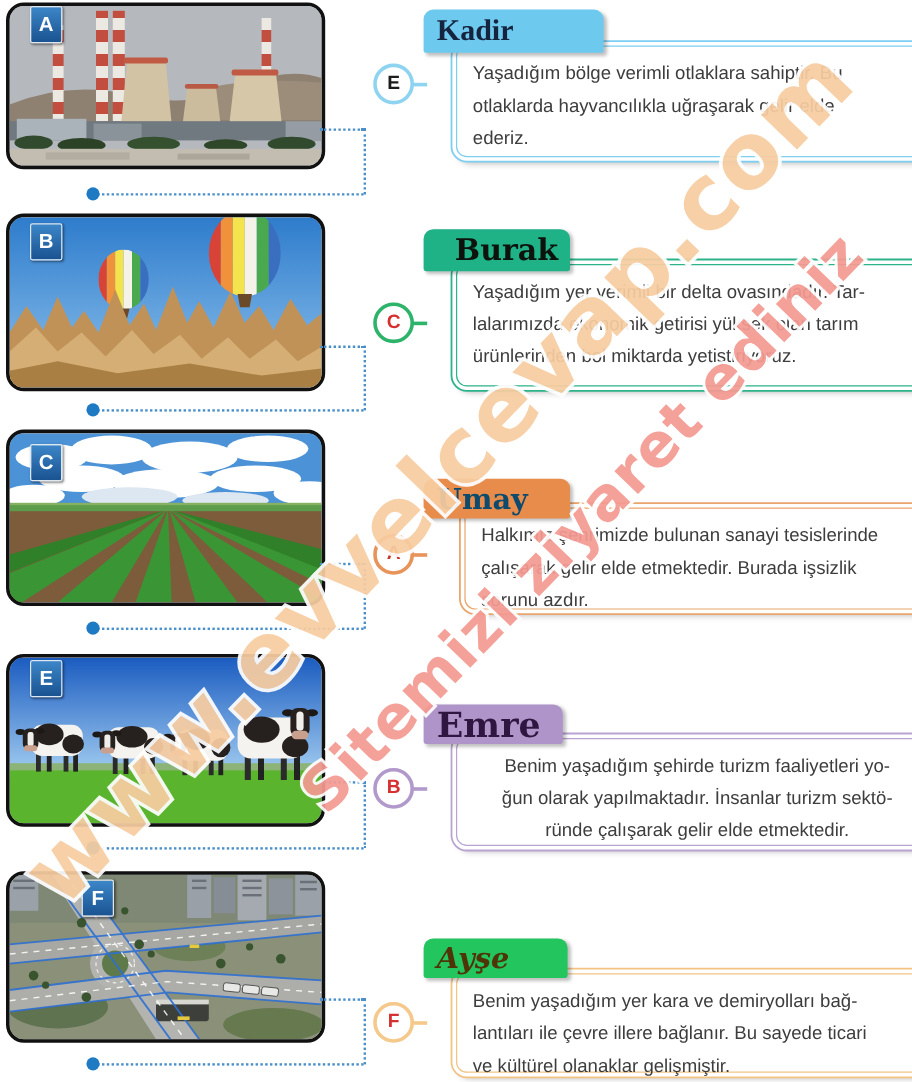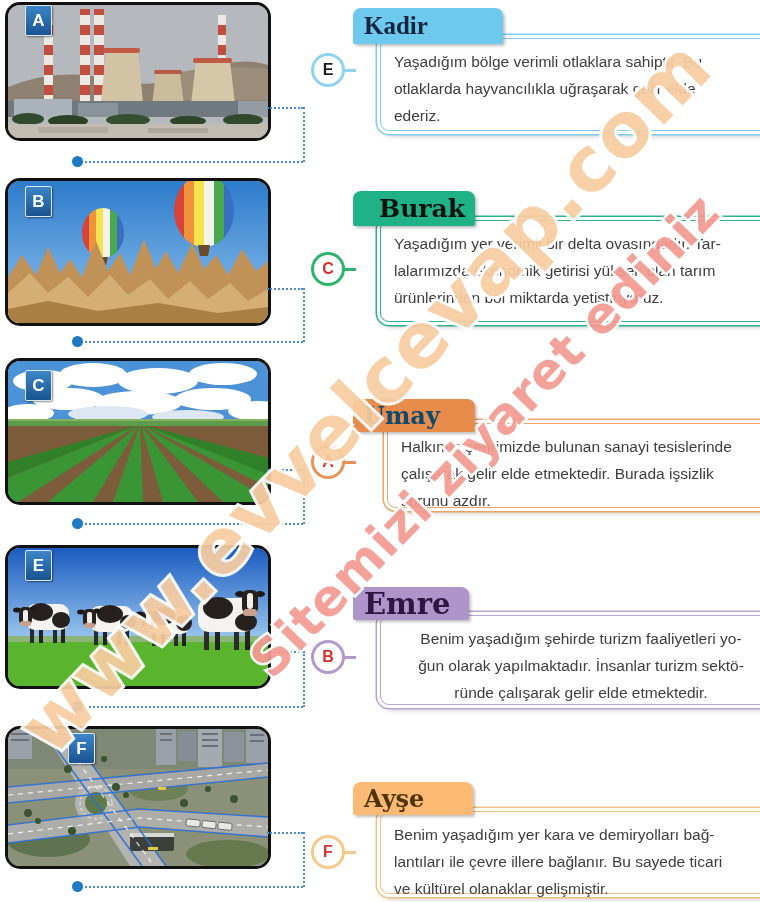--- a/index.html
+++ b/index.html
@@ -33,21 +33,21 @@
   .card-text{padding:9px 8px 0 13px;font-size:15.5px;line-height:27px;color:#3d3d3d;white-space:pre-line;}
   .circle{position:absolute;z-index:4;width:28px;height:28px;border-radius:50%;background:#fff;
           display:flex;align-items:center;justify-content:center;font-weight:bold;font-size:16px;
           border:3px solid #999;}
   .stub{position:absolute;z-index:1;height:3px;}
 
   .c0 .card-tab{background:#6ec9ee;color:#15253f;font-family:Liberation Serif, serif;}
   .c1 .card-tab{background:#1fb287;color:#0d120d;padding-left:26px;}
   .c2 .card-tab{background:#e78c4b;color:#0c4a6e;}
   .c3 .card-tab{background:#af94c9;color:#2f1640;}
-  .c4 .card-tab{background:#fdba74;color:#4f3407;}
+  .c4 .card-tab{background:#22c55e;color:#4f3407;font-style:italic;}
   .c0 .card-body{border:1.5px solid #7dcef0;box-shadow:0 0 0 3px #fff,0 0 0 4.5px #7dcef0,3px 4px 6px rgba(0,0,0,.30);}
   .c1 .card-body{border:1.5px solid #2db389;box-shadow:0 0 0 3px #fff,0 0 0 4.5px #2db389,3px 4px 6px rgba(0,0,0,.30);}
   .c2 .card-body{border:1.5px solid #e9a56b;box-shadow:0 0 0 3px #fff,0 0 0 4.5px #e9a56b,3px 4px 6px rgba(0,0,0,.30);}
   .c3 .card-body{border:1.5px solid #b9a3d0;box-shadow:0 0 0 3px #fff,0 0 0 4.5px #b9a3d0,3px 4px 6px rgba(0,0,0,.30);text-align:center;}
   .c4 .card-body{border:1.5px solid #f2c383;box-shadow:0 0 0 3px #fff,0 0 0 4.5px #f2c383,3px 4px 6px rgba(0,0,0,.30);}
   .c0 .circle{border-color:#8ed4f0;color:#1c1c1c;} .c0 .stub{background:#8ed4f0;}
   .c1 .circle{border-color:#2db36a;color:#d63031;} .c1 .stub{background:#2db36a;}
   .c2 .circle{border-color:#e8935a;color:#c8372f;} .c2 .stub{background:#e8935a;}
   .c3 .circle{border-color:#b299cc;color:#d63031;} .c3 .stub{background:#b299cc;}
   .c4 .circle{border-color:#f5c98c;color:#d63031;} .c4 .stub{background:#f5c98c;}

